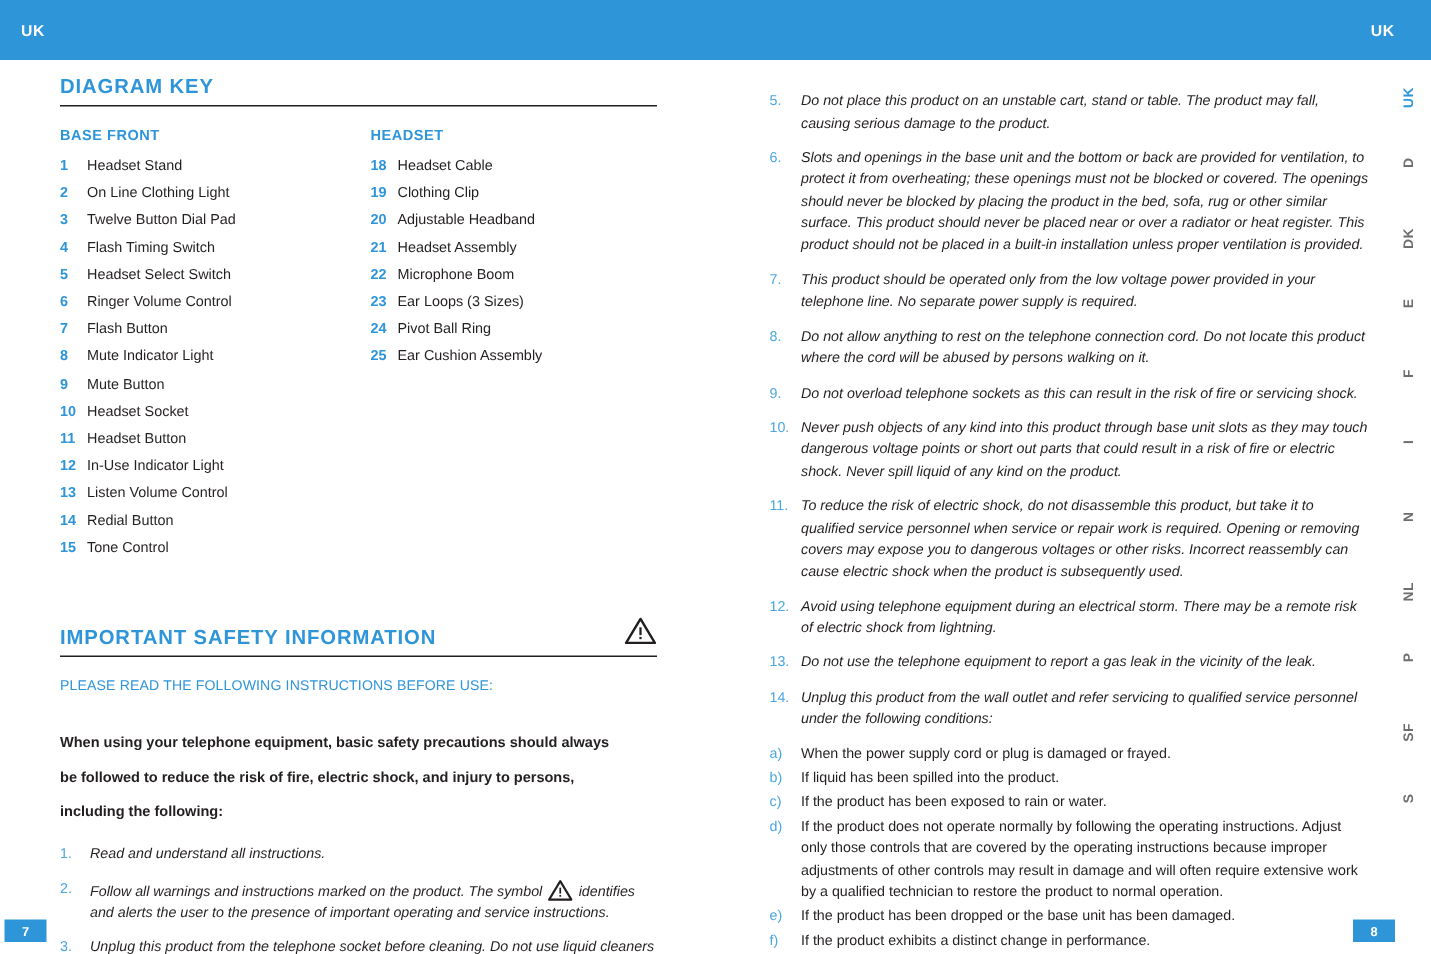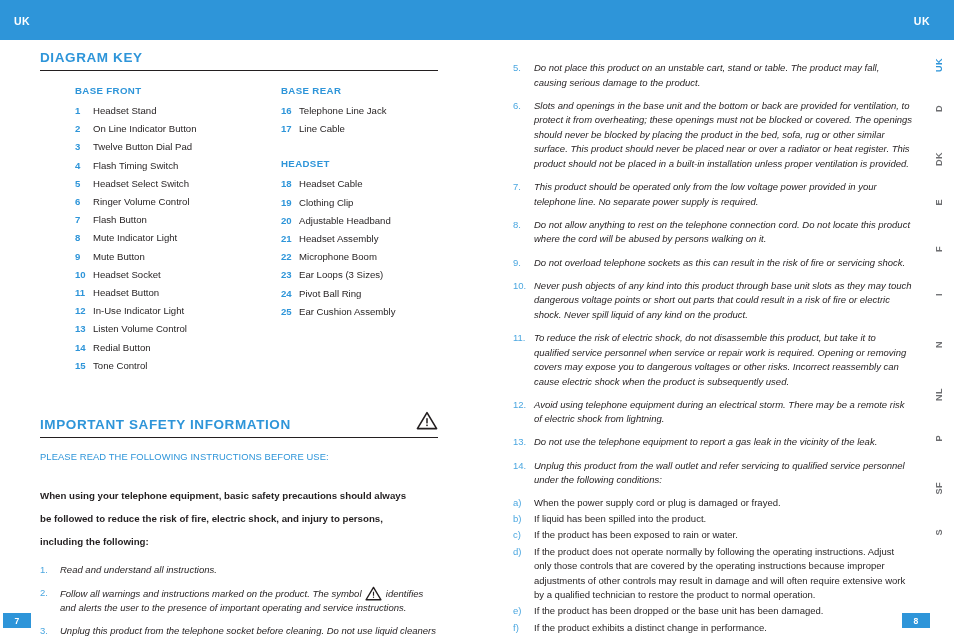--- a/index.html
+++ b/index.html
@@ -75,21 +75,21 @@
     right: 0;
     top: -6px;
   }
   .warn-tri svg { display: block; }
 
   
   .keycols {
     display: flex;
     margin-top: 14px;
   }
-  .keycol { width: 207px; margin-left: 35px; }
+  .keycol { width: 207px; }
   .keycol + .keycol { width: 190px; }
 
   .key-group-title {
     color: #2E95D9;
     font-size: 9.7px;
     font-weight: bold;
     letter-spacing: 0.35px;
     margin-bottom: 6px;
   }
   .key-group + .key-group { margin-top: 20px; }
@@ -222,21 +222,21 @@
       <div class="keycol">
         <div class="key-group">
           <div class="key-group-title">BASE FRONT</div>
           <div id="base-front-items">
               <div class="key-item">
                 <span class="key-num">1</span>
                 <span class="key-label">Headset Stand</span>
               </div>
               <div class="key-item">
                 <span class="key-num">2</span>
-                <span class="key-label">On Line Indicator Button</span>
+                <span class="key-label">On Line Clothing Light</span>
               </div>
               <div class="key-item">
                 <span class="key-num">3</span>
                 <span class="key-label">Twelve Button Dial Pad</span>
               </div>
               <div class="key-item">
                 <span class="key-num">4</span>
                 <span class="key-label">Flash Timing Switch</span>
               </div>
               <div class="key-item">
@@ -281,33 +281,20 @@
               </div>
               <div class="key-item">
                 <span class="key-num">15</span>
                 <span class="key-label">Tone Control</span>
               </div>
             </div>
         </div>
       </div>
 
       <div class="keycol">
-        <div class="key-group">
-          <div class="key-group-title">BASE REAR</div>
-          <div id="base-rear-items">
-              <div class="key-item">
-                <span class="key-num">16</span>
-                <span class="key-label">Telephone Line Jack</span>
-              </div>
-              <div class="key-item">
-                <span class="key-num">17</span>
-                <span class="key-label">Line Cable</span>
-              </div>
-            </div>
-        </div>
         <div class="key-group">
           <div class="key-group-title">HEADSET</div>
           <div id="headset-items">
               <div class="key-item">
                 <span class="key-num">18</span>
                 <span class="key-label">Headset Cable</span>
               </div>
               <div class="key-item">
                 <span class="key-num">19</span>
                 <span class="key-label">Clothing Clip</span>

